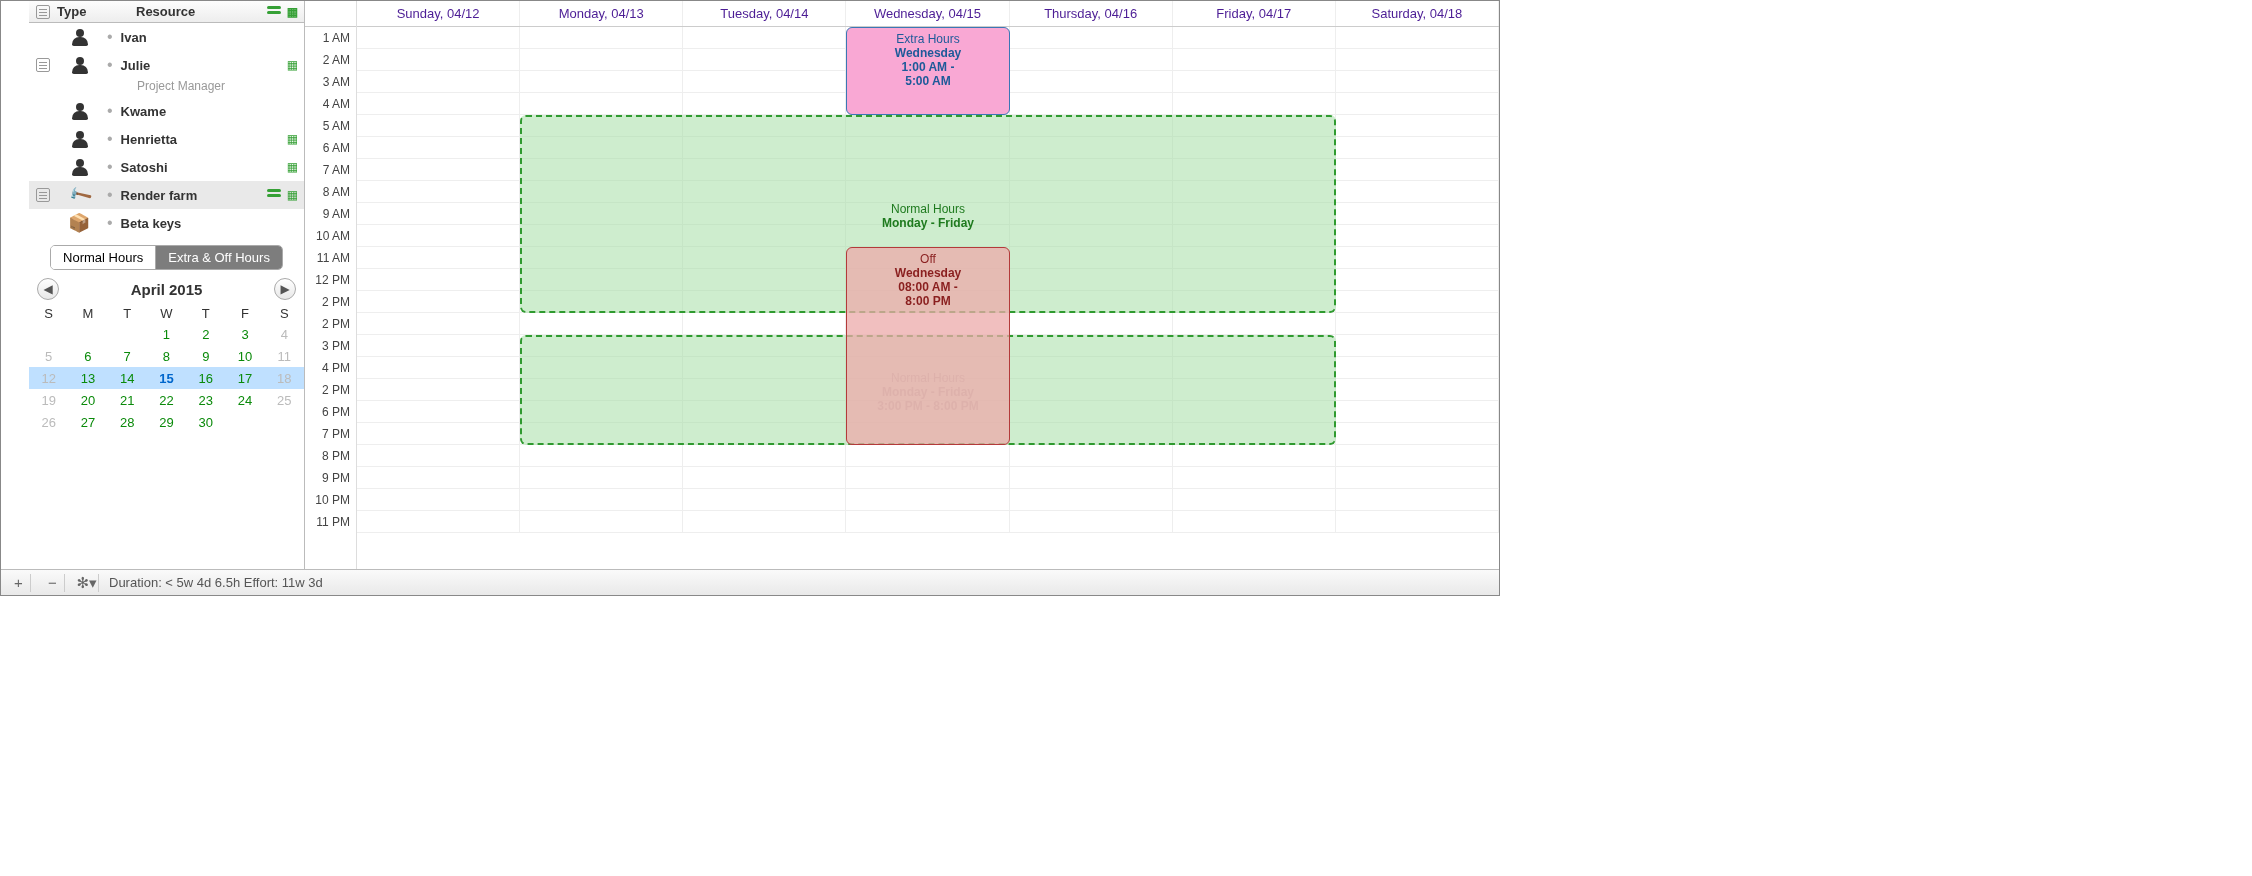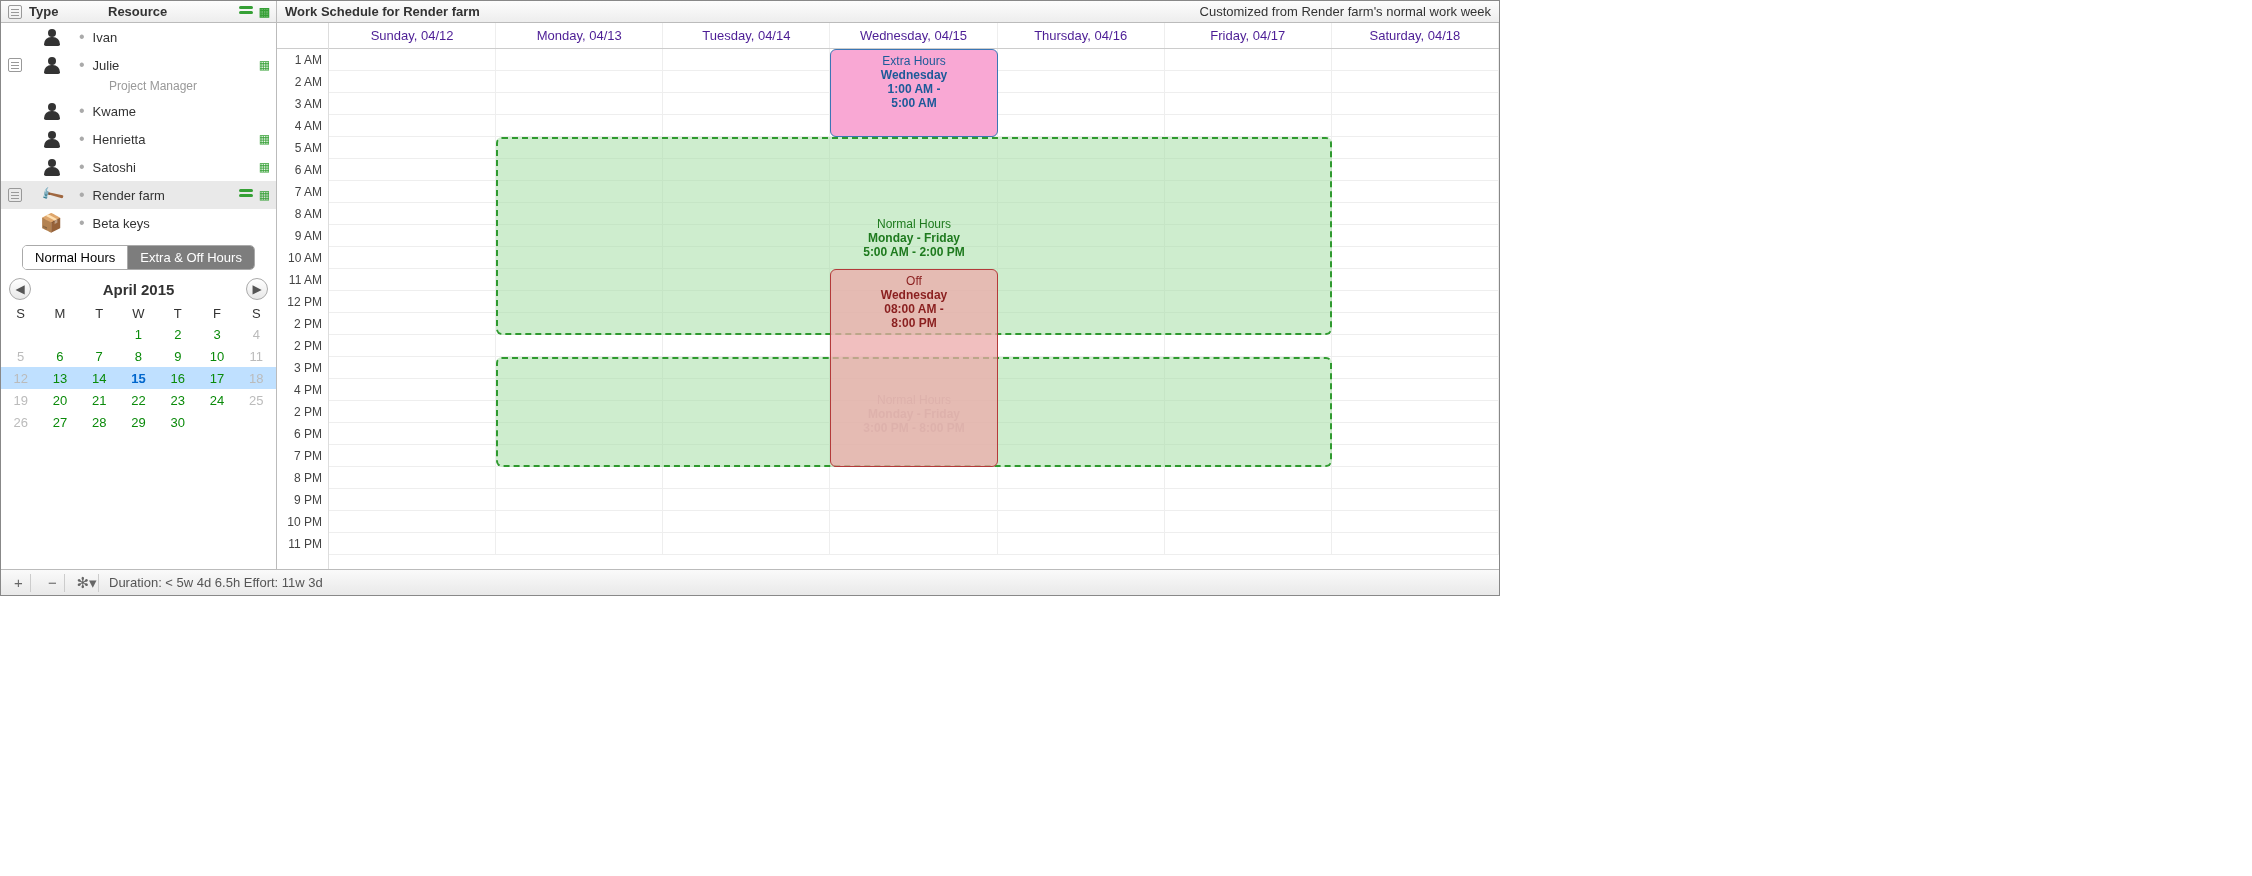--- a/index.html
+++ b/index.html
@@ -1,31 +1,31 @@
 <!DOCTYPE html>
 <html><head>
 <meta charset="utf-8">
 <style>
 * { box-sizing: border-box; margin: 0; padding: 0; }
 body { font-family: -apple-system, "Helvetica Neue", Arial, sans-serif; font-size: 13px; color: #333; background: #fff; }
 .app { display: flex; flex-direction: column; width: 1500px; height: 596px; border: 1px solid #888; background: #fff; }
-.main { display: flex; flex: 1; min-height: 0; }
+.main { display: flex; flex: 1; min-height: 0; padding-left: 28px; }
 .sidebar { width: 276px; display: flex; flex-direction: column; border-right: 1px solid #bbb; }
 .res-header { display: flex; align-items: center; height: 22px; border-bottom: 1px solid #bbb; background: linear-gradient(#fdfdfd,#ededed); font-weight: 600; }
 .res-header .col-note { width: 28px; display:flex; justify-content:center; }
 .res-header .col-type { width: 46px; }
 .res-header .col-res { flex: 1; padding-left: 2px; margin-left: 31px; }
 .res-header .col-icons { width: 46px; display:flex; gap:6px; justify-content:flex-end; padding-right:6px; }
 .res-list { flex: 0 0 auto; }
 .res-row { display: flex; align-items: center; height: 28px; }
 .res-row.selected { background: #e9e9e9; }
 .res-row .col-note { width: 28px; display:flex; justify-content:center; color:#888; }
 .res-row .col-type { width: 46px; display:flex; justify-content:center; }
 .res-row .bullet { color:#aaa; font-size: 16px; margin-left: 4px; margin-right: 8px; }
-.res-row .rname { flex:1; }
+.res-row .rname { flex:1;font-weight:bold; }
 .res-row .badges { width:50px; display:flex; gap:6px; justify-content:flex-end; padding-right:6px; }
 .sub-role { font-size: 12px; color: #999; padding-left: 108px; height: 18px; line-height: 14px; }
 .note-glyph { width:14px; height:14px; border:1px solid #999; border-radius:2px; position:relative; }
 .note-glyph::before { content:""; position:absolute; left:2px; right:2px; top:3px; height:1px; background:#999; box-shadow: 0 3px 0 #999, 0 6px 0 #999; }
 .person-glyph { width:18px; height:18px; position:relative; }
 .person-glyph::before { content:""; position:absolute; left:5px; top:1px; width:8px; height:8px; background:#333; border-radius:50%; }
 .person-glyph::after { content:""; position:absolute; left:1px; top:9px; width:16px; height:9px; background:#333; border-radius: 8px 8px 2px 2px; }
 .tool-glyph { font-size:16px; transform: rotate(-35deg); color:#8a5a2a; }
 .box-glyph { font-size:18px; color:#c2955e; }
 .sched-ico { font-size:12px; color:#35a035; }
@@ -252,24 +252,20 @@
               <td class="dim"></td>
               <td class="dim"></td>
               <td class="dim"></td>
             </tr>
           </tbody>
       </table>
       <div class="sidebar-spacer"></div>
     </div>
 
     <div class="content">
-      <div class="content-header">
-        <span class="title">Work Schedule for Render farm</span>
-        <span class="right">Customized from Render farm's normal work week</span>
-      </div>
       <div class="schedule">
         <div class="timecol">
           <div class="timecol-head"></div>
           <div id="hour-labels">
               <div class="hour-label">1 AM</div>
               <div class="hour-label">2 AM</div>
               <div class="hour-label">3 AM</div>
               <div class="hour-label">4 AM</div>
               <div class="hour-label">5 AM</div>
               <div class="hour-label">6 AM</div>
@@ -331,21 +327,20 @@
               <div class="hour-row"></div>
               <div class="hour-row"></div>
               <div class="hour-row"></div>
               <div class="hour-row"></div>
               <div class="hour-row"></div>
               <div class="hour-row"></div>
               <div class="hour-row"></div>
               <div class="block blk-normal" style="left: 14.2857%; right: 14.2857%; top: 88px; height: 198px; display: flex; flex-direction: column; justify-content: center;">
                 <div class="btitle">Normal Hours</div>
                 <div class="bline1">Monday - Friday</div>
-                <div class="bline2">5:00 AM - 2:00 PM</div>
               </div>
               <div class="block blk-normal2" style="left: 14.2857%; right: 14.2857%; top: 308px; height: 110px; display: flex; flex-direction: column; justify-content: center;">
                 <div class="btitle" style="opacity: 0.55;">Normal Hours</div>
                 <div class="bline1" style="opacity: 0.55;">Monday - Friday</div>
                 <div class="bline2" style="opacity: 0.55;">3:00 PM - 8:00 PM</div>
               </div>
               <div class="block blk-extra" style="left: 42.8571%; right: 42.8571%; top: 0px; height: 88px;">
                 <div class="btitle">Extra Hours</div>
                 <div class="bline1">Wednesday</div>
                 <div class="bline2">1:00 AM -</div>

